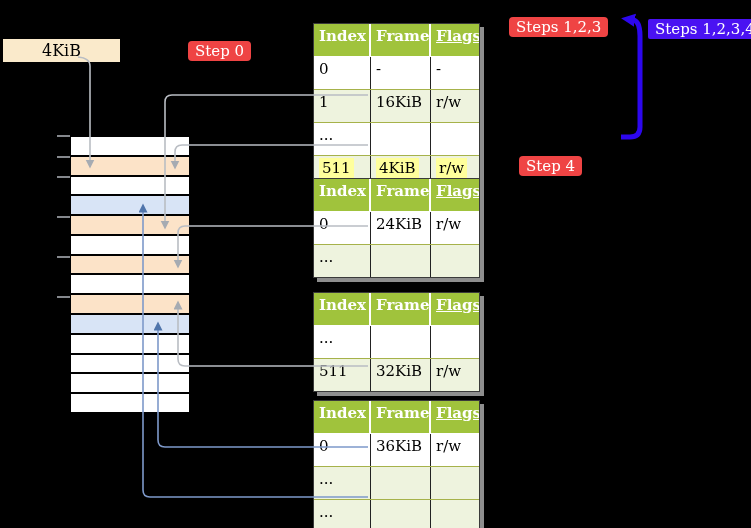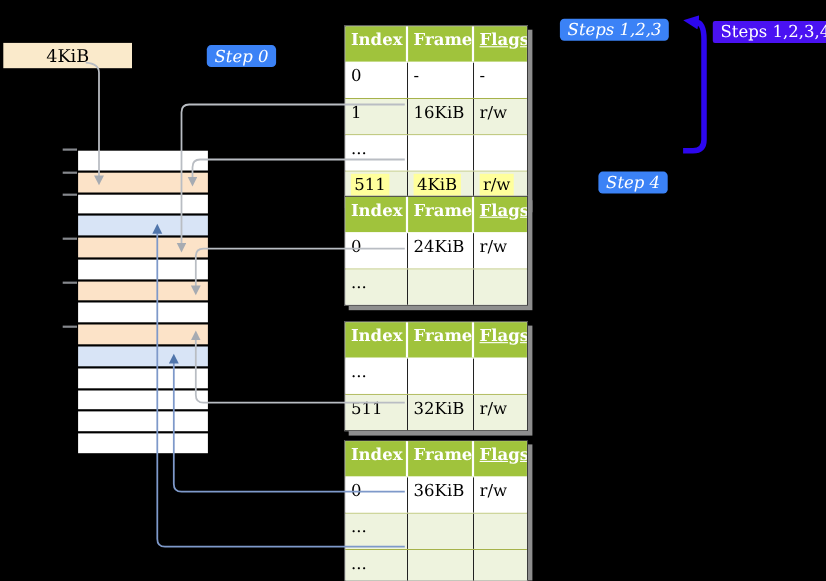--- a/index.html
+++ b/index.html
@@ -6,26 +6,26 @@
   #stage{position:relative;width:751px;height:528px;background:#000;overflow:hidden;
          font-family:"DejaVu Serif","Liberation Serif",serif;font-size:15px;color:#000;}
 
   
   .legend{position:absolute;left:3px;top:39px;width:117px;height:23px;background:#faeacb;
           display:flex;align-items:center;justify-content:center;font-size:16px;}
 
   
   .steplabel{position:absolute;color:#fff;font-size:15px;line-height:18px;padding:1px 7px;
              border-radius:4px;white-space:nowrap;}
-  .steplabel.red{background:#3b82f6;font-style:italic;}
+  .steplabel.red{background:#ef4444;}
   .steplabel.blue{background:#4a12f2;border-radius:2px;}
   #lbl-step0{left:188px;top:41px;}
   #lbl-steps123{left:509px;top:17px;}
   #lbl-steps1234{left:648px;top:19px;}
-  #lbl-step4{left:544px;top:156px;}
+  #lbl-step4{left:519px;top:156px;}
 
   
   .memcol{position:absolute;left:70px;top:135px;width:120px;height:279px;background:#000;
           border:1px solid #000;box-sizing:border-box;display:flex;flex-direction:column;gap:2px;
           padding:1px 0;}
   .mem-row{flex:1;background:#fff;}
   .c-white{background:#ffffff;}
   .c-peach{background:#fce3c8;}
   .c-blue{background:#d8e4f6;}
   .tick{position:absolute;left:57px;width:13px;height:2px;background:#85888d;}

